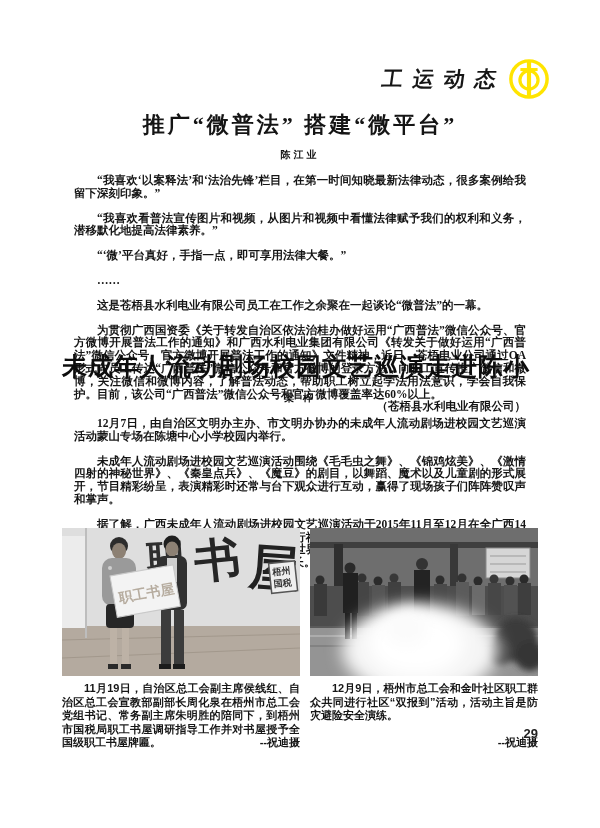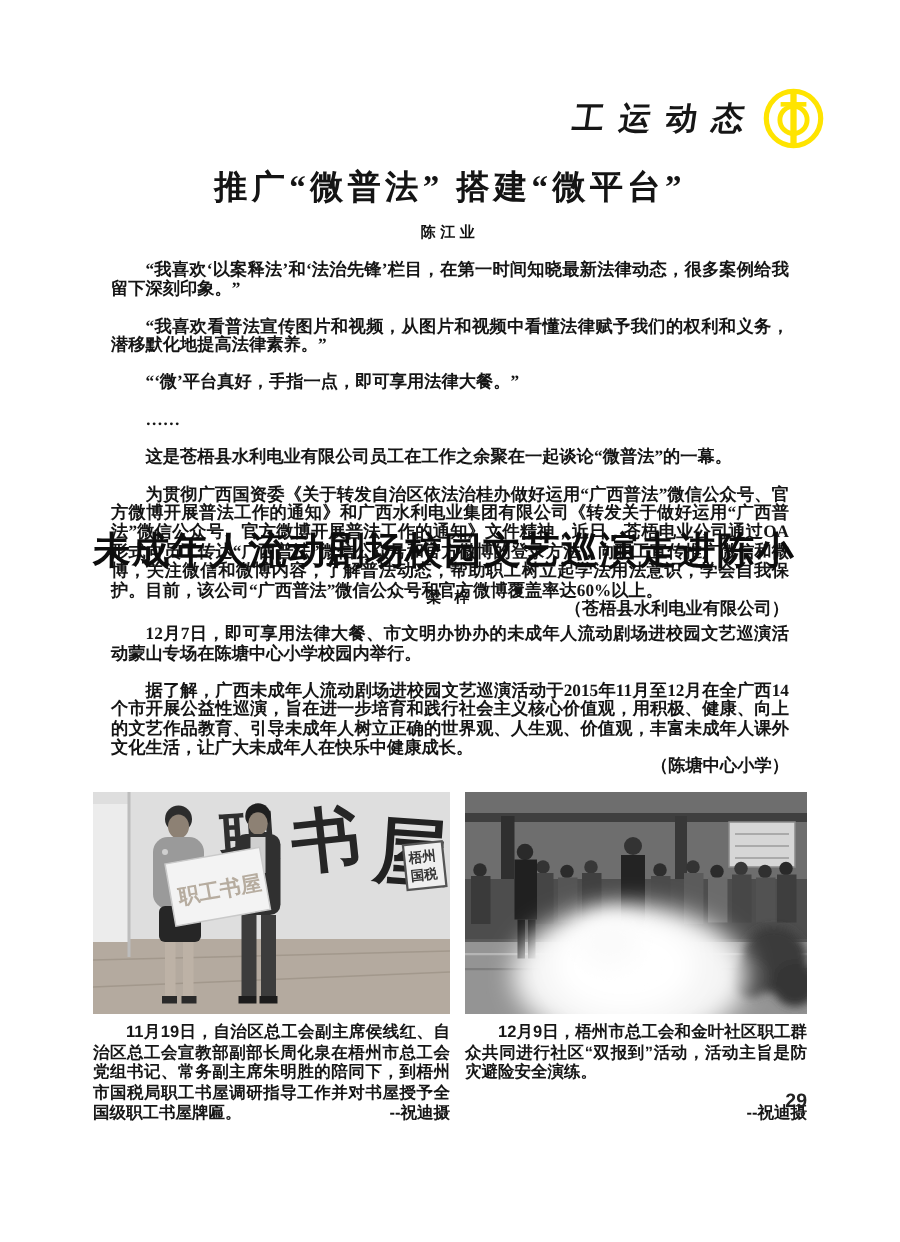--- a/index.html
+++ b/index.html
@@ -69,21 +69,22 @@
       <p>这是苍梧县水利电业有限公司员工在工作之余聚在一起谈论“微普法”的一幕。</p>
       <p>为贯彻广西国资委《关于转发自治区依法治桂办做好运用“广西普法”微信公众号、官方微博开展普法工作的通知》和广西水利电业集团有限公司《转发关于做好运用“广西普法”微信公众号、官方微博开展普法工作的通知》文件精神，近日，苍梧电业公司通过OA形式向员工传达“广西普法”微信公众号和官方微博的登录方法，向职工宣传推广微信和微博，关注微信和微博内容，了解普法动态，帮助职工树立起学法用法意识，学会自我保护。目前，该公司“广西普法”微信公众号和官方微博覆盖率达60%以上。</p>
       <p class="attr">（苍梧县水利电业有限公司）</p>
     </div>
   </div>
 
   <div class="article2">
     <h2 class="a2-title">未成年人流动剧场校园文艺巡演走进陈小</h2>
     <div class="a-author">梁 梓</div>
     <div class="body">
-      <p>12月7日，即可享用法律大餐、市文明办协办的未成年人流动剧场进校园文艺巡演活动蒙山专场在陈塘中心小学校园内举行。</p>
+      <p>12月7日，由自治区文明办主办、市文明办协办的未成年人流动剧场进校园文艺巡演活动蒙山专场在陈塘中心小学校园内举行。</p>
+      <p>未成年人流动剧场进校园文艺巡演活动围绕《毛毛虫之舞》、《锦鸡炫美》、《激情四射的神秘世界》、《秦皇点兵》、《魔豆》的剧目，以舞蹈、魔术以及儿童剧的形式展开，节目精彩纷呈，表演精彩时还常与台下观众进行互动，赢得了现场孩子们阵阵赞叹声和掌声。</p>
       <p>据了解，广西未成年人流动剧场进校园文艺巡演活动于2015年11月至12月在全广西14个市开展公益性巡演，旨在进一步培育和践行社会主义核心价值观，用积极、健康、向上的文艺作品教育、引导未成年人树立正确的世界观、人生观、价值观，丰富未成年人课外文化生活，让广大未成年人在快乐中健康成长。</p>
       <p class="attr">（陈塘中心小学）</p>
     </div>
   </div>
 
   <div class="photos">
 
     <div class="photo photo-left">
       <svg viewBox="0 0 238 148" width="238" height="148">
         <rect x="0" y="0" width="238" height="98" fill="#dedede"></rect>

